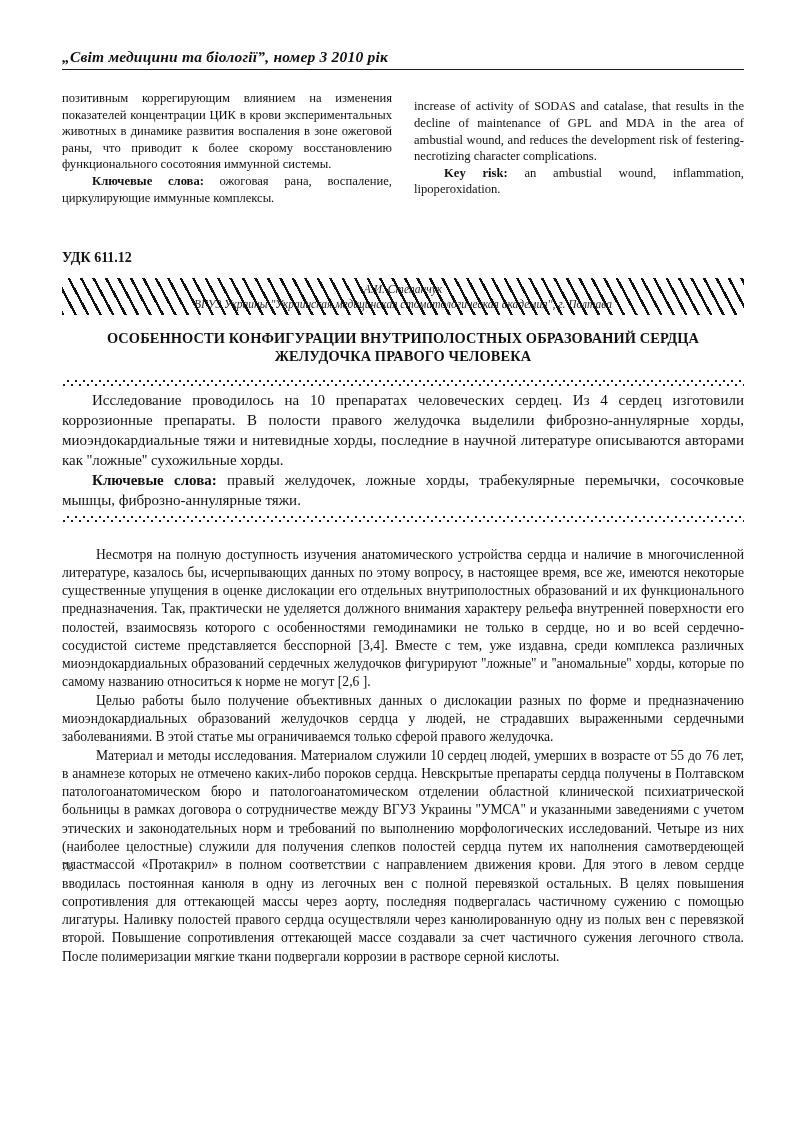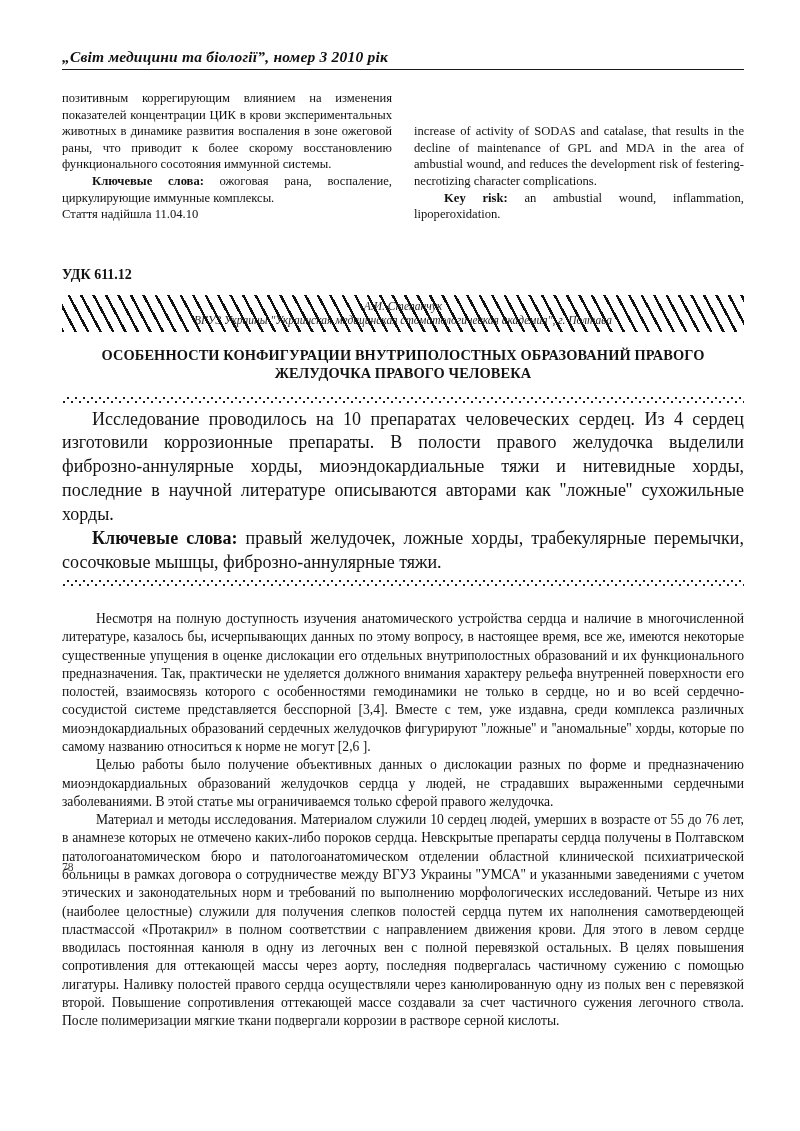--- a/index.html
+++ b/index.html
@@ -34,21 +34,21 @@
   .head-rule {
     border-bottom: 1.6px solid #1a1a1a;
     margin: 0 0 20px 0;
     width: 100%;
   }
 
   
   .two-col {
     display: flex;
     gap: 22px;
-    align-items: flex-end;
+    align-items: center;
   }
   .col {
     width: 342px;
     font-size: 12.6px;
     line-height: 1.32;
   }
   .col.left { text-align: justify; }
   .col.right { text-align: left; }
   .col p {
     margin: 0;
@@ -110,21 +110,21 @@
   .wavy {
     height: 6px;
     width: 100%;
     background-repeat: repeat-x;
     background-size: 8px 6px;
     background-image:
       radial-gradient(circle at 2px 5px, #1a1a1a 0.9px, rgba(0,0,0,0) 1.1px),
       radial-gradient(circle at 6px 1px, #1a1a1a 0.9px, rgba(0,0,0,0) 1.1px);
   }
   .abstract {
-    font-size: 18px;
+    font-size: 15px;
     line-height: 1.33;
     text-align: justify;
     padding: 5px 0 5px 0;
   }
   .abstract p { margin: 0; text-indent: 30px; }
 
   
   .funding {
     font-style: italic;
     font-size: 13px;
@@ -162,38 +162,37 @@
 
 <div class="page">
 
   <div class="running-head">„Світ медицини та біології”, номер 3 2010 рік</div>
   <div class="head-rule"></div>
 
   <div class="two-col">
     <div class="col left">
       <p>позитивным коррегирующим влиянием на изменения показателей концентрации ЦИК в крови экспериментальных животных в динамике развития воспаления в зоне ожеговой раны, что приводит к более скорому восстановлению функционального сосотояния иммунной системы.</p>
       <p class="ind"><span class="kw">Ключевые слова:</span><span> ожоговая рана, воспаление, циркулирующие иммунные комплексы.</span></p>
-      <p class="submitted">Стаття надійшла 11.04.10</p>
     </div>
     <div class="col right">
       <p>increase of activity of SODAS and catalase, that results in the decline of maintenance of GPL and MDA in the area of ambustial wound, and reduces the development risk of festering-necrotizing character complications.</p>
       <p class="ind"><span class="kw">Key risk:</span><span> an ambustial wound, inflammation, lipoperoxidation.</span></p>
     </div>
   </div>
 
   <div class="udc">УДК 611.12</div>
 
   <div class="authors-block">
     <div class="aline">А.И. Степанчук</div>
     <div class="aline affil">ВГУЗ Украины ''Украинская медицинская стоматологическая академия'', г. Полтава</div>
     <div class="hatch-overlay"></div>
   </div>
 
   <div class="article-title">
-    <div>ОСОБЕННОСТИ КОНФИГУРАЦИИ ВНУТРИПОЛОСТНЫХ  ОБРАЗОВАНИЙ ПРАВОГО</div>
+    <div>ОСОБЕННОСТИ КОНФИГУРАЦИИ ВНУТРИПОЛОСТНЫХ  ОБРАЗОВАНИЙ СЕРДЦА</div>
     <div>ЖЕЛУДОЧКА ПРАВОГО ЧЕЛОВЕКА</div>
   </div>
 
   <div class="wavy"></div>
   <div class="abstract">
     <p>Исследование проводилось на 10 препаратах человеческих сердец. Из 4 сердец изготовили коррозионные препараты. В полости правого желудочка выделили фиброзно-аннулярные хорды, миоэндокардиальные тяжи и нитевидные хорды, последние в научной литературе описываются авторами как ''ложные'' сухожильные хорды.</p>
     <p><span class="kw">Ключевые слова:</span><span> правый желудочек, ложные хорды, трабекулярные перемычки, сосочковые мышцы, фиброзно-аннулярные тяжи.</span></p>
   </div>
   <div class="wavy"></div>
 

